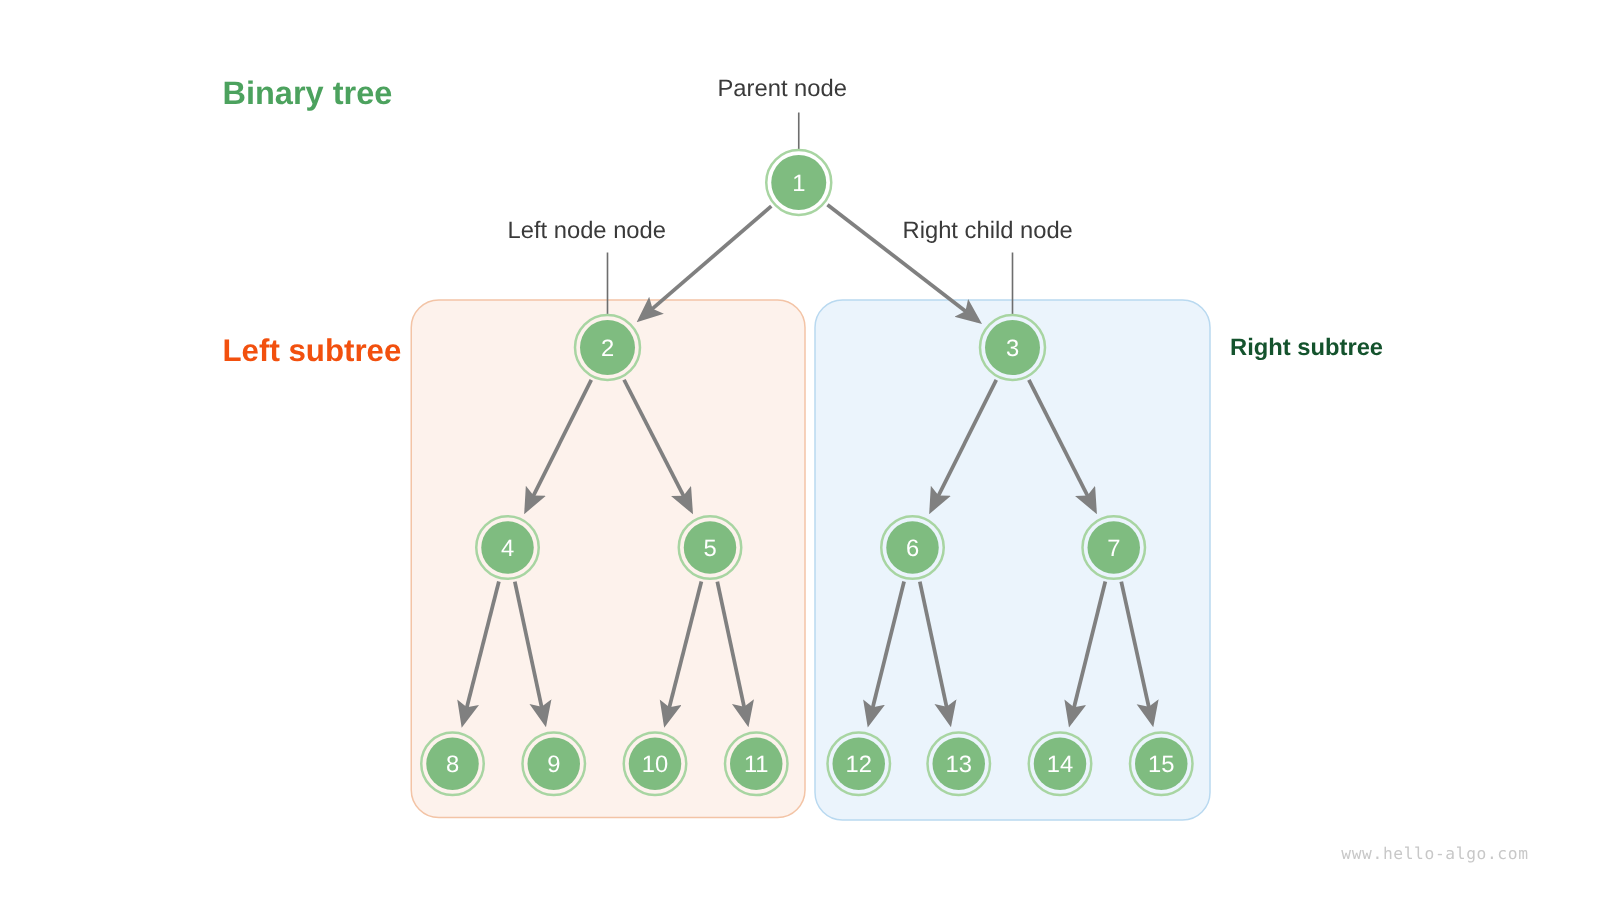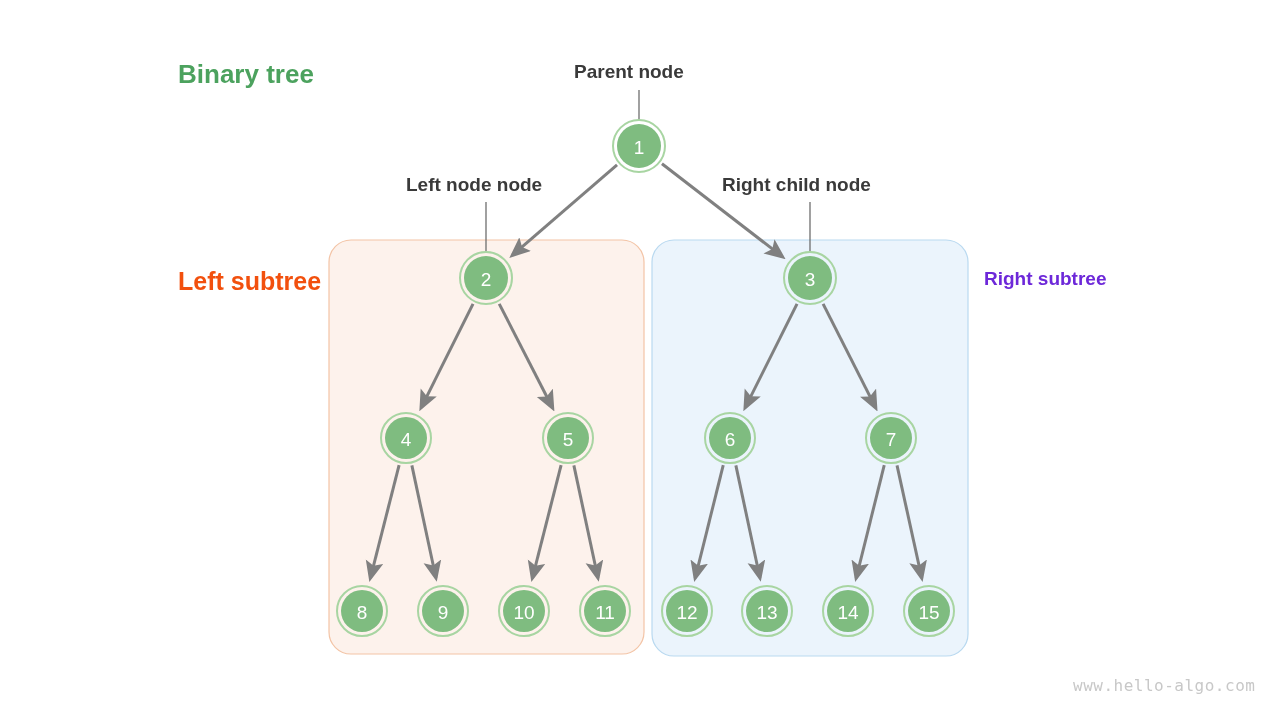--- a/index.html
+++ b/index.html
@@ -37,47 +37,47 @@
     top: 61px;
   }
   .subtree-label-left {
     font-size: 25px;
     color: #F2500E;
     left: 178px;
     top: 269px;
   }
   .subtree-label-right {
     font-size: 19px;
-    color: #6d28d9;
+    color: #14532d;
     left: 984px;
     top: 269px;
   }
   .node-callout {
     font-size: 19px;
     color: #3A3A3A;
-    font-weight: bold;
+    font-weight: normal;
   }
   .callout-parent {
     left: 574px;
     top: 62px;
   }
   .callout-left-child {
     left: 406px;
     top: 175px;
   }
   .callout-right-child {
     left: 722px;
     top: 175px;
   }
   .watermark {
     position: absolute;
     left: 1073px;
     top: 676px;
     font-family: "DejaVu Sans Mono", monospace;
-    font-size: 16px;
+    font-size: 13px;
     color: #C8C8C8;
     letter-spacing: 0.5px;
     white-space: nowrap;
   }
   .node-text {
     font-family: "Liberation Sans", sans-serif;
     font-size: 19px;
     fill: #ffffff;
     text-anchor: middle;
     dominant-baseline: central;

